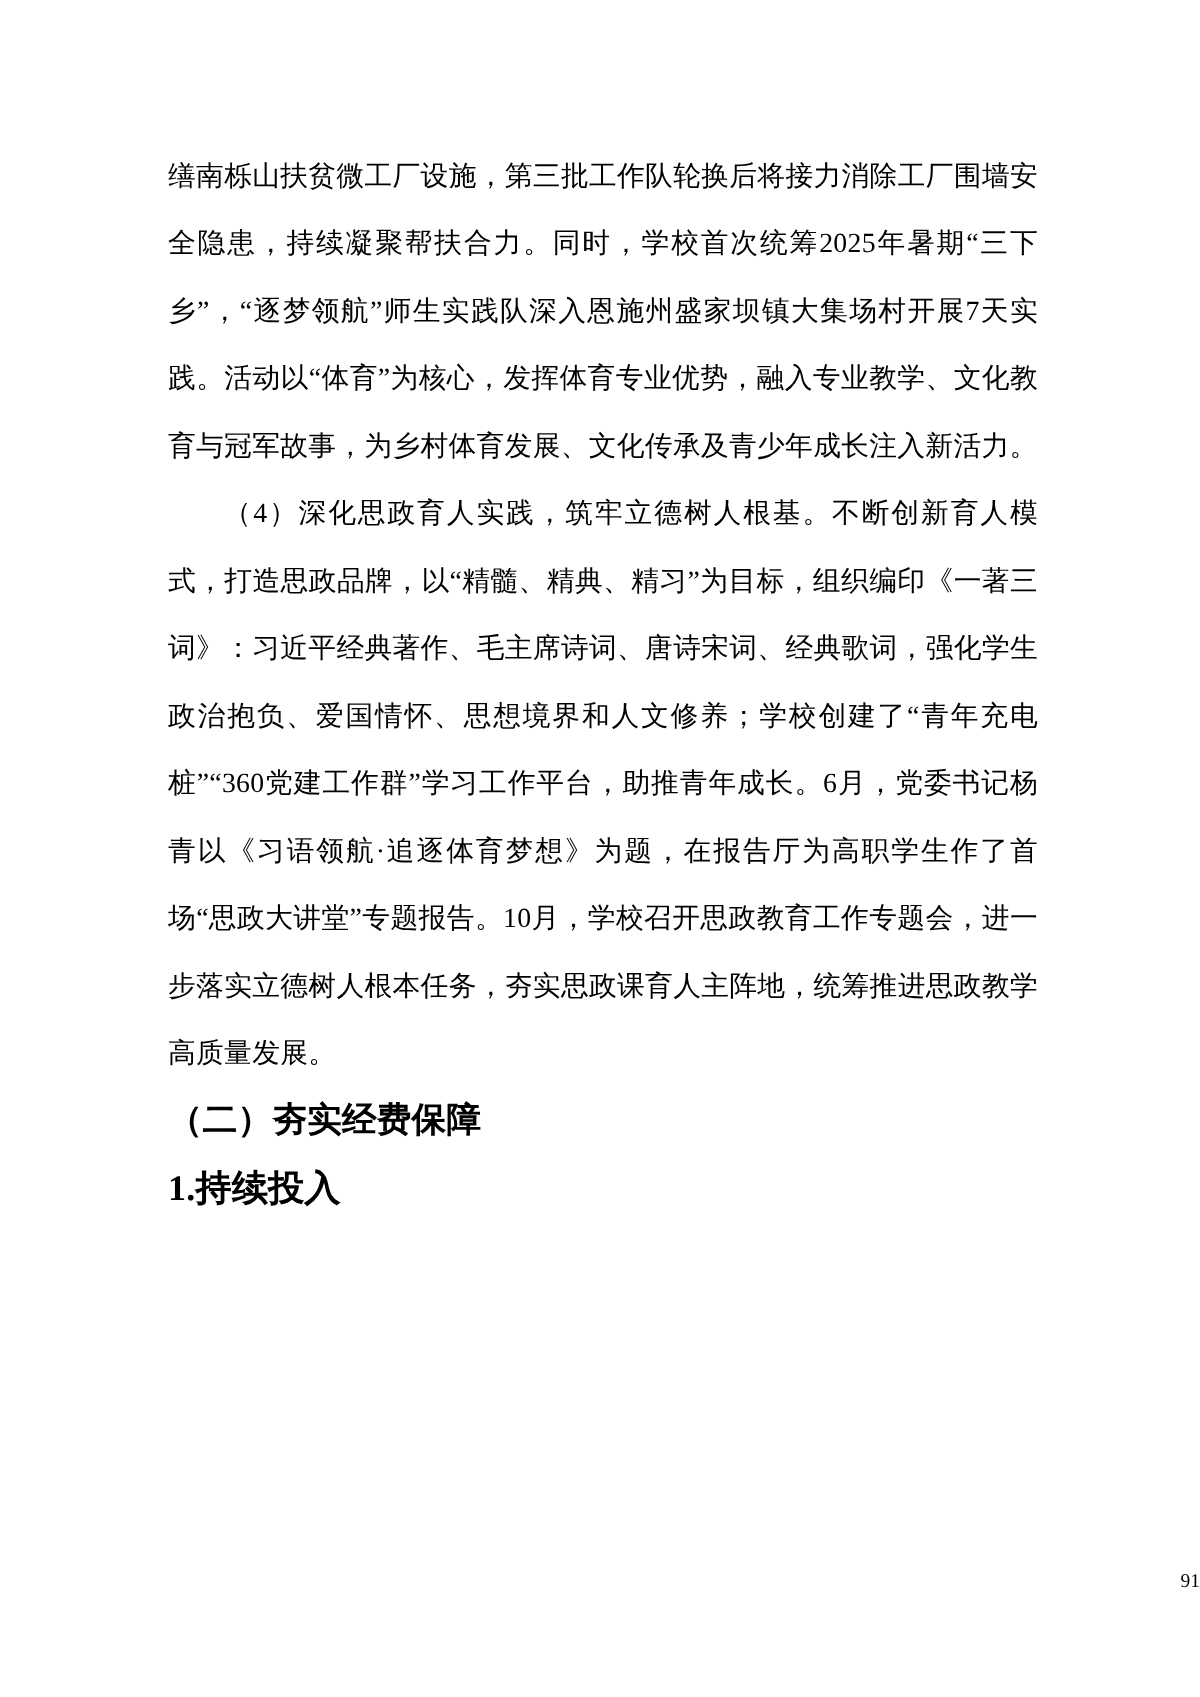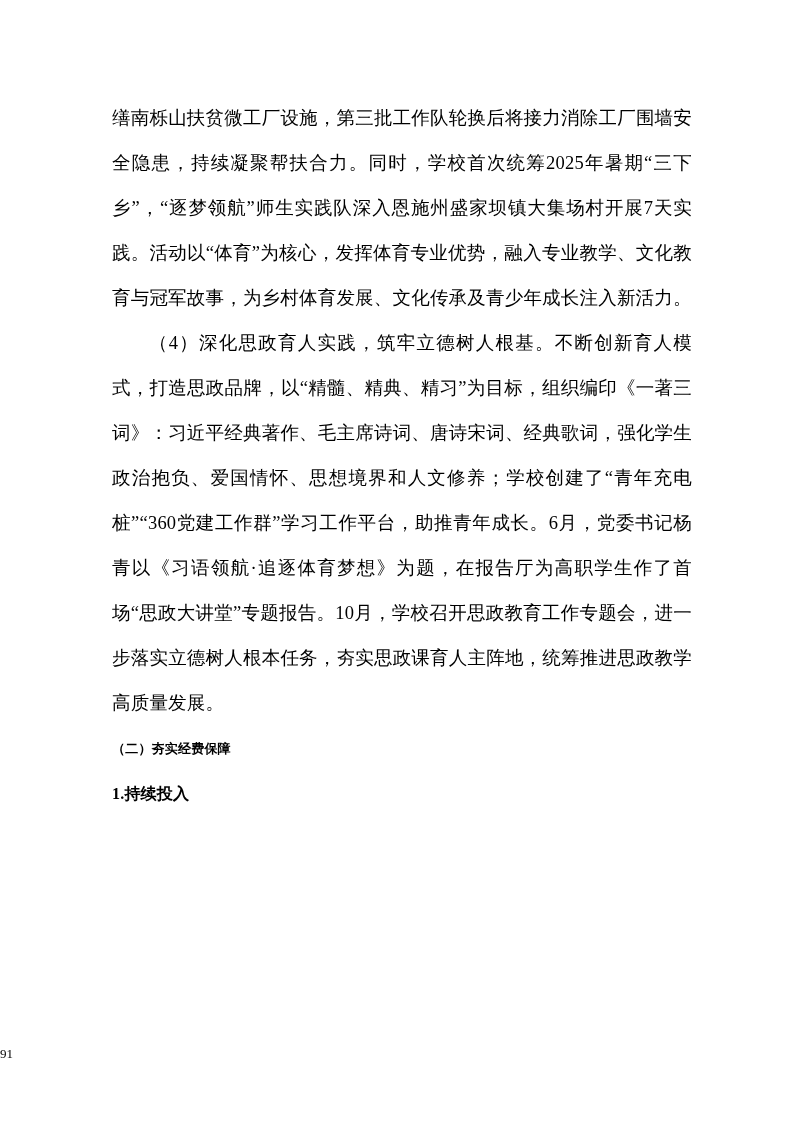--- a/index.html
+++ b/index.html
@@ -32,38 +32,39 @@
     line-height: 45px;
     text-align: justify;
     text-justify: inter-ideograph;
     letter-spacing: 0.2px;
   }
   p.indent {
     text-indent: 2em;
   }
   h3.heading {
     margin: 0;
-    font-size: 13px;
+    font-size: 23px;
     line-height: 45px;
     font-weight: bold;
     letter-spacing: 0.2px;
+    font-family: Liberation Mono, monospace;
   }
   h4.subheading {
     margin: 0;
-    font-size: 16px;
+    font-size: 24px;
     line-height: 45px;
     font-weight: bold;
     letter-spacing: 0.2px;
   }
   .page-number {
     position: absolute;
     left: 0;
     right: 0;
     top: 1046px;
-    text-align: left;
+    text-align: right;
     font-size: 13px;
     font-family: "Liberation Serif", "DejaVu Serif", serif;
     color: #000000;
   }
 </style>
 </head>
 <body>
 
 <div class="page">
   <div class="content">

